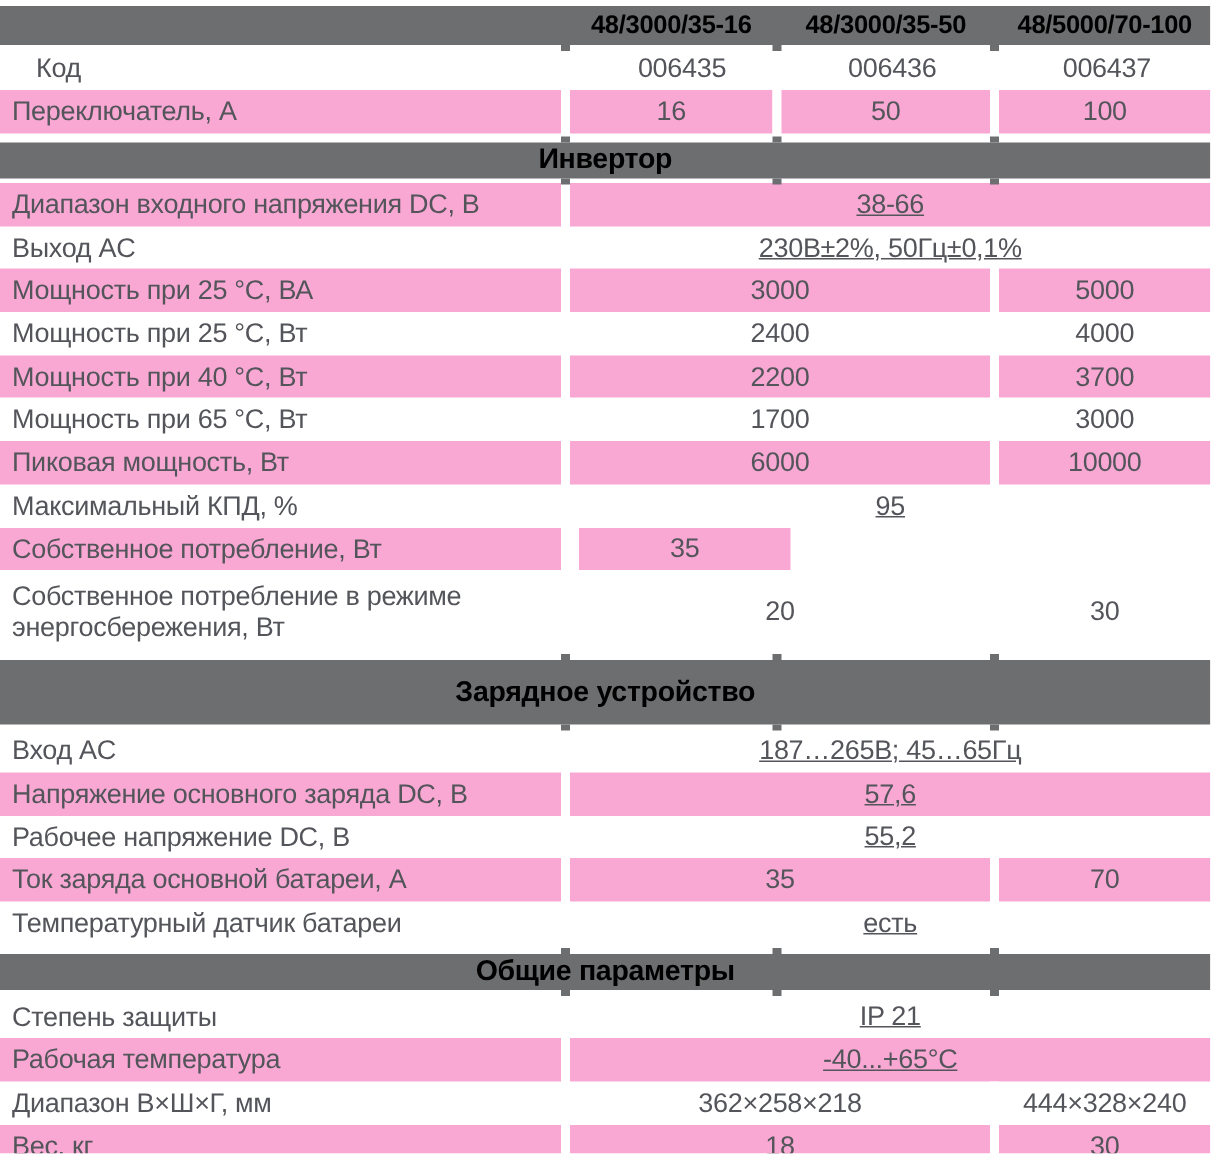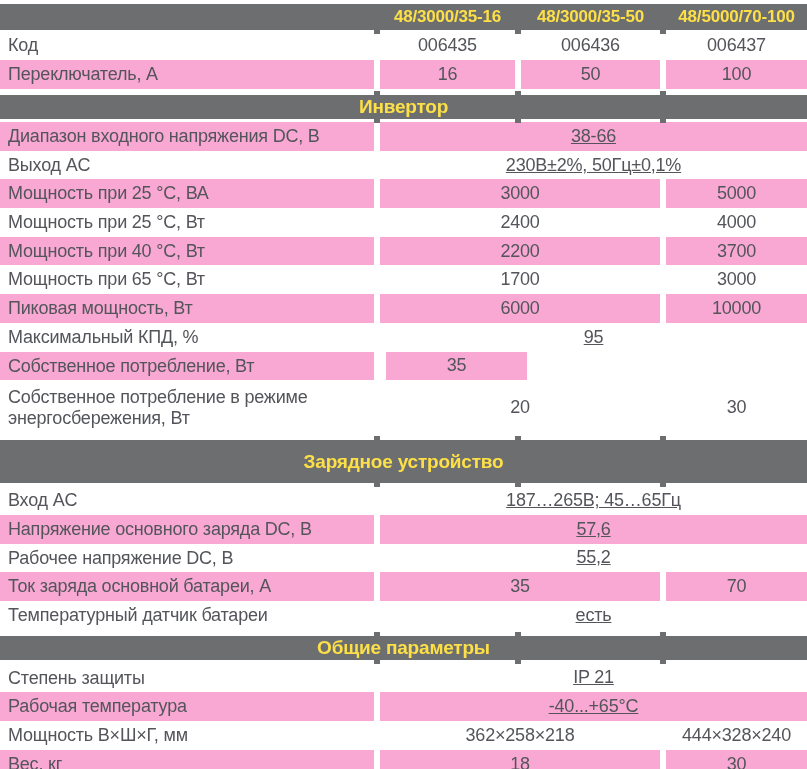--- a/index.html
+++ b/index.html
@@ -7,21 +7,21 @@
     position:relative;
     width:807px;height:769px;
     background:#ffffff;
     font-family:"Liberation Sans","DejaVu Sans",sans-serif;
     color:#53555a;
     letter-spacing:-0.2px;
     overflow:hidden;
   }
   
   .row{display:flex;height:28.7px;}
-  .row.h30{height:30px;}
+  .row.h30{height:30px;padding-left:16px;}
   .row.h29{height:29px;}
   .row.tall{height:55px;}
   .lbl{
     width:366px;padding-left:8px;
     display:flex;align-items:center;
     font-size:18px;line-height:1.15;
   }
   .sep{width:6px;background:#ffffff;}
   .cell{
     display:flex;align-items:center;justify-content:center;
@@ -33,21 +33,21 @@
   .c12{width:280px;}  
   .call{width:427px;text-decoration:underline;} 
   
   .row.shade .lbl,
   .row.shade .cell{background:#f9a8d4;}
   
   .bar{
     position:relative;
     height:24px;background:#6d6e70;
     display:flex;align-items:center;justify-content:center;
-    color:#fde047;font-weight:bold;font-size:19px;
+    color:#000000;font-weight:bold;font-size:19px;
   }
   .bar.header{
     height:26px;margin-top:4px;
     justify-content:flex-start;font-size:17px;
   }
   .bar.header .hcell{
     display:flex;align-items:center;justify-content:center;
     height:100%;font-weight:bold;
   }
   .bar.sec-inv{margin-top:6px;margin-bottom:3px;}
@@ -221,21 +221,21 @@
     <div class="lbl">Степень защиты</div>
     <div class="sep"></div>
     <div class="cell call">IP 21</div>
   </div>
   <div class="row shade">
     <div class="lbl">Рабочая температура</div>
     <div class="sep"></div>
     <div class="cell call">-40...+65°С</div>
   </div>
   <div class="row">
-    <div class="lbl">Мощность В×Ш×Г, мм</div>
+    <div class="lbl">Диапазон В×Ш×Г, мм</div>
     <div class="sep"></div>
     <div class="cell c12">362×258×218</div>
     <div class="sep"></div>
     <div class="cell c3">444×328×240</div>
   </div>
   <div class="row shade">
     <div class="lbl">Вес, кг</div>
     <div class="sep"></div>
     <div class="cell c12">18</div>
     <div class="sep"></div>

